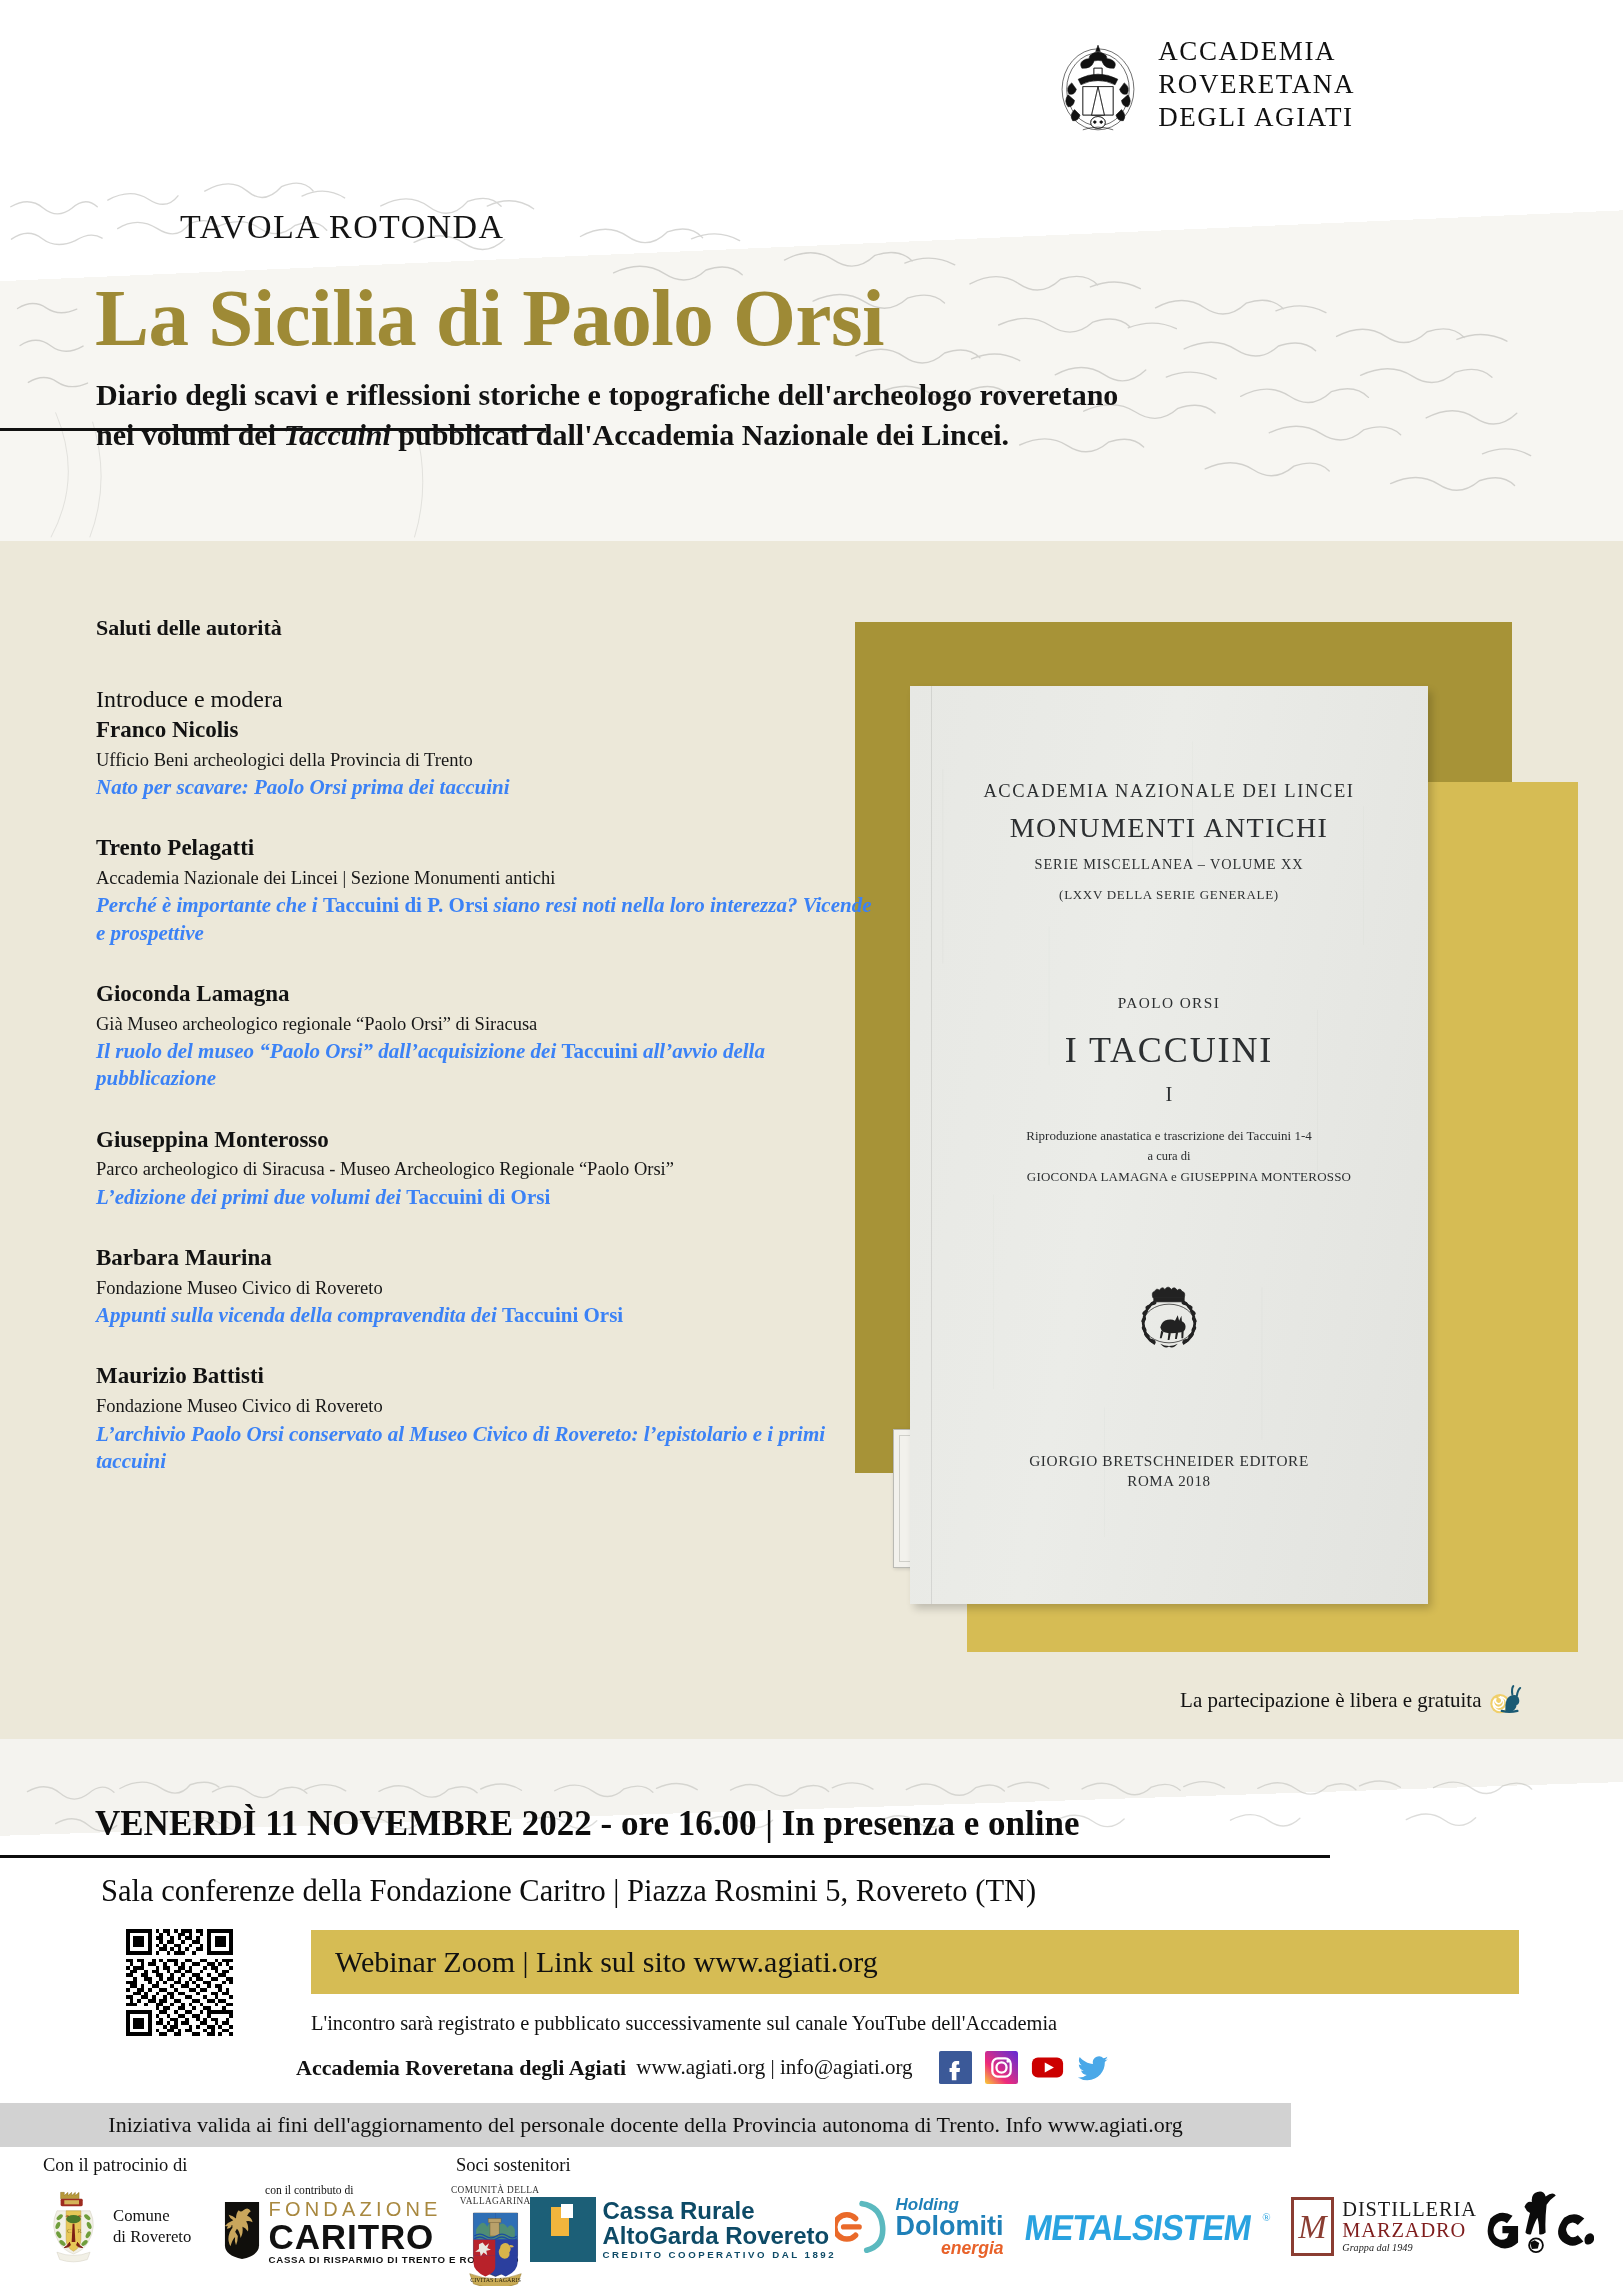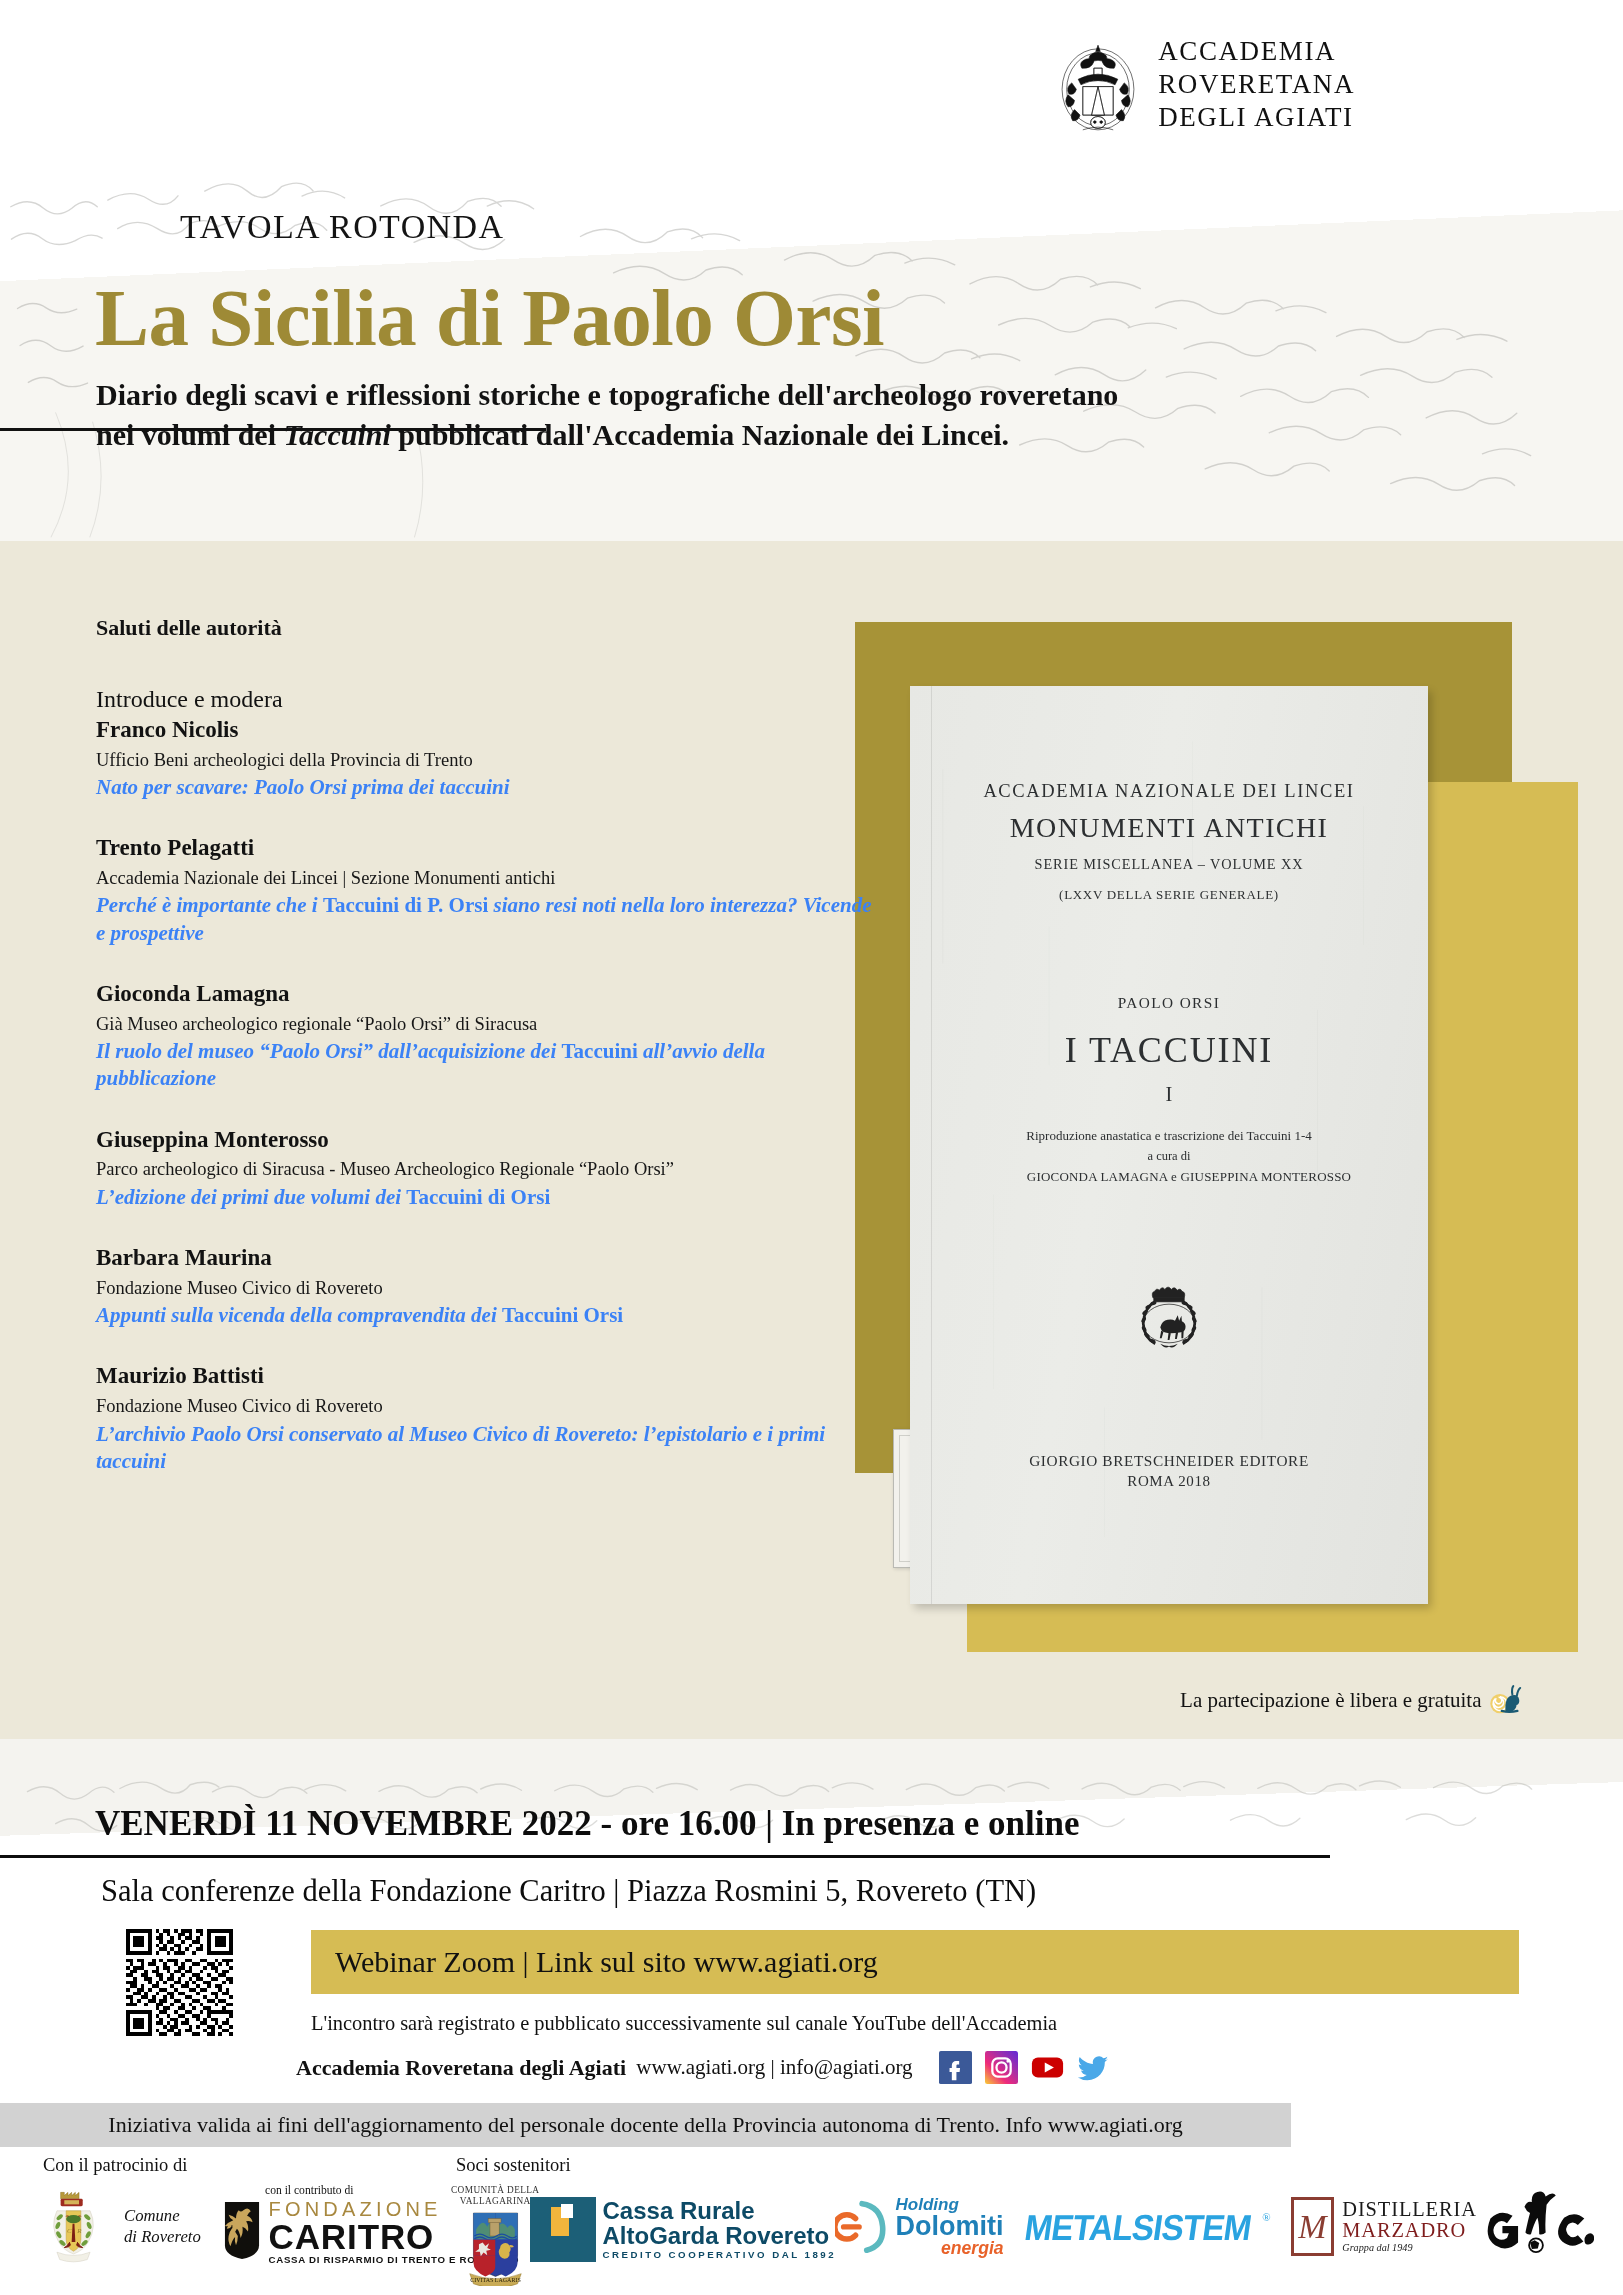--- a/index.html
+++ b/index.html
@@ -183,21 +183,21 @@
   }
   .grey-banner span { font-size: 22px; color:#111; }
 
   
   .sponsors { position:absolute; left:0; top: 2147px; width: 1623px; height: 149px;
               background:#fff; z-index: 7; }
   .spon-label { position:absolute; font-size: 18.5px; color:#111; }
   .lbl-patro { left: 43px;  top: 8.3px; }
   .lbl-soci  { left: 456px; top: 8.3px; }
 
-  .comune { position:absolute; left: 41px; top: 38px; display:flex; align-items:center; gap:18px;font-style:italic; }
+  .comune { position:absolute; left: 41px; top: 38px; display:flex; align-items:center; gap:7px; }
   .comune-txt { font-size: 16.7px; line-height:1.2; color:#111; }
 
   .caritro { position:absolute; left: 222px; top: 37px; }
   .car-contrib { font-size: 11.6px; color:#111; margin-left: 43px; margin-bottom: 1.4px; }
   .car-main { display:flex; align-items:center; gap: 6.5px; }
   .car-word1 { font-size: 20px; letter-spacing: 4.2px; color:#a8883f; font-family:"Liberation Sans",sans-serif; font-weight:400; }
   .car-word2 { font-size: 35px; letter-spacing: 0.9px; color:#111; font-family:"Liberation Sans",sans-serif; font-weight:700; line-height:.92; }
   .car-sub { font-size: 9.7px; letter-spacing: 0.7px; color:#111; font-family:"Liberation Sans",sans-serif; font-weight:700; }
 
   .vallagarina { position:absolute; left: 451px; top: 38px; text-align:center; }

